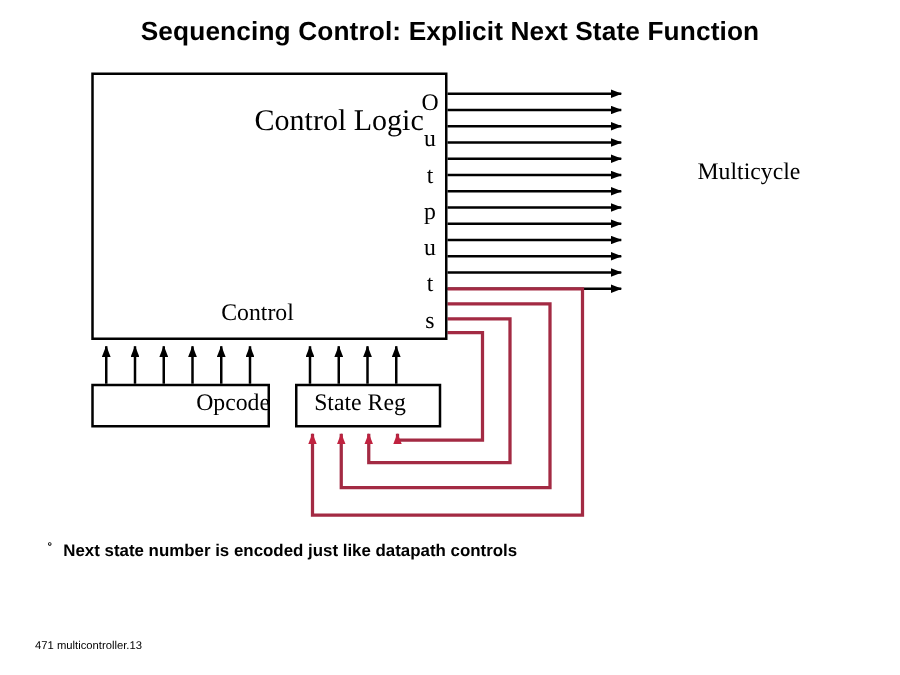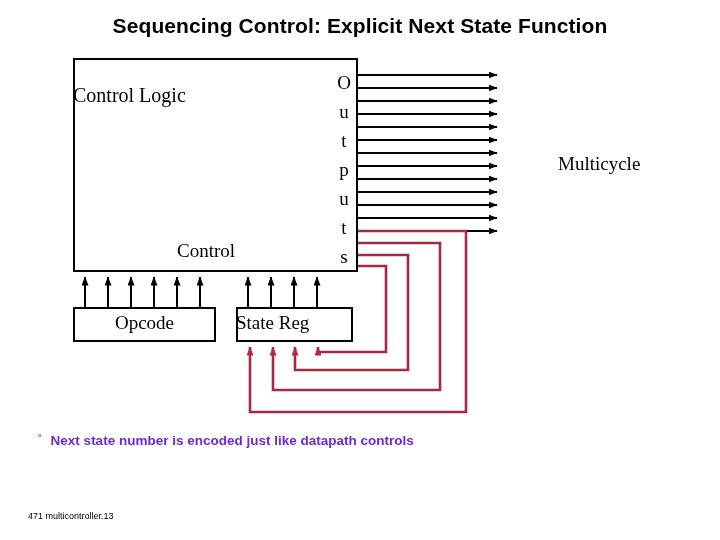--- a/index.html
+++ b/index.html
@@ -20,43 +20,43 @@
   
   .box{position:absolute;border:2px solid #000;background:transparent;box-sizing:border-box;}
   #control-logic-box{left:73px;top:58px;width:285px;height:214px;}
   #opcode-box{left:73px;top:307px;width:143px;height:35px;}
   #state-reg-box{left:236px;top:307px;width:117px;height:35px;}
 
   .box-label{
     position:absolute;font-family:"Liberation Serif",serif;color:#000;
     white-space:nowrap;
   }
-  #control-logic-label{left:73px;top:84px;width:266px;text-align:left;font-size:20px;}
+  #control-logic-label{left:73px;top:84px;width:266px;text-align:right;font-size:24px;}
   #inputs-label{left:73px;top:240px;width:266px;text-align:center;font-size:19px;}
-  #opcode-label{left:73px;top:312px;width:143px;text-align:center;font-size:19px;font-family:Liberation Serif, serif;}
-  #state-reg-label{left:236px;top:312px;width:104px;font-size:19px;}
+  #opcode-label{left:73px;top:312px;width:143px;text-align:right;font-size:19px;font-family:Liberation Serif, serif;}
+  #state-reg-label{left:236px;top:312px;width:104px;text-align:center;font-size:19px;}
 
   
   #outputs-label{
     position:absolute;left:333px;top:68px;width:22px;
     font-family:"Liberation Serif",serif;font-size:19px;color:#000;
     text-align:center;line-height:29px;
   }
   #outputs-label span{display:block;}
 
   
   #multicycle-datapath-label{
     position:absolute;left:558px;top:125px;width:160px;
-    font-family:"Liberation Serif",serif;font-size:19px;color:#000;line-height:26px;margin-top:26px;
+    font-family:"Liberation Serif",serif;font-size:19px;color:#000;line-height:26px;
   }
 
   
   #bullet-row{
     position:absolute;left:38px;top:432px;width:650px;
-    font-family:"Liberation Sans",sans-serif;font-size:13.5px;font-weight:bold;color:#6d28d9;
+    font-family:"Liberation Sans",sans-serif;font-size:13.5px;font-weight:bold;color:#000000;
     white-space:nowrap;
   }
   #bullet-glyph{
     display:inline-block;font-size:9px;vertical-align:5px;margin-right:9px;
   }
 
   
   #footer-text{
     position:absolute;left:28px;top:511px;
     font-family:"Liberation Sans",sans-serif;font-size:9px;color:#000;white-space:nowrap;

